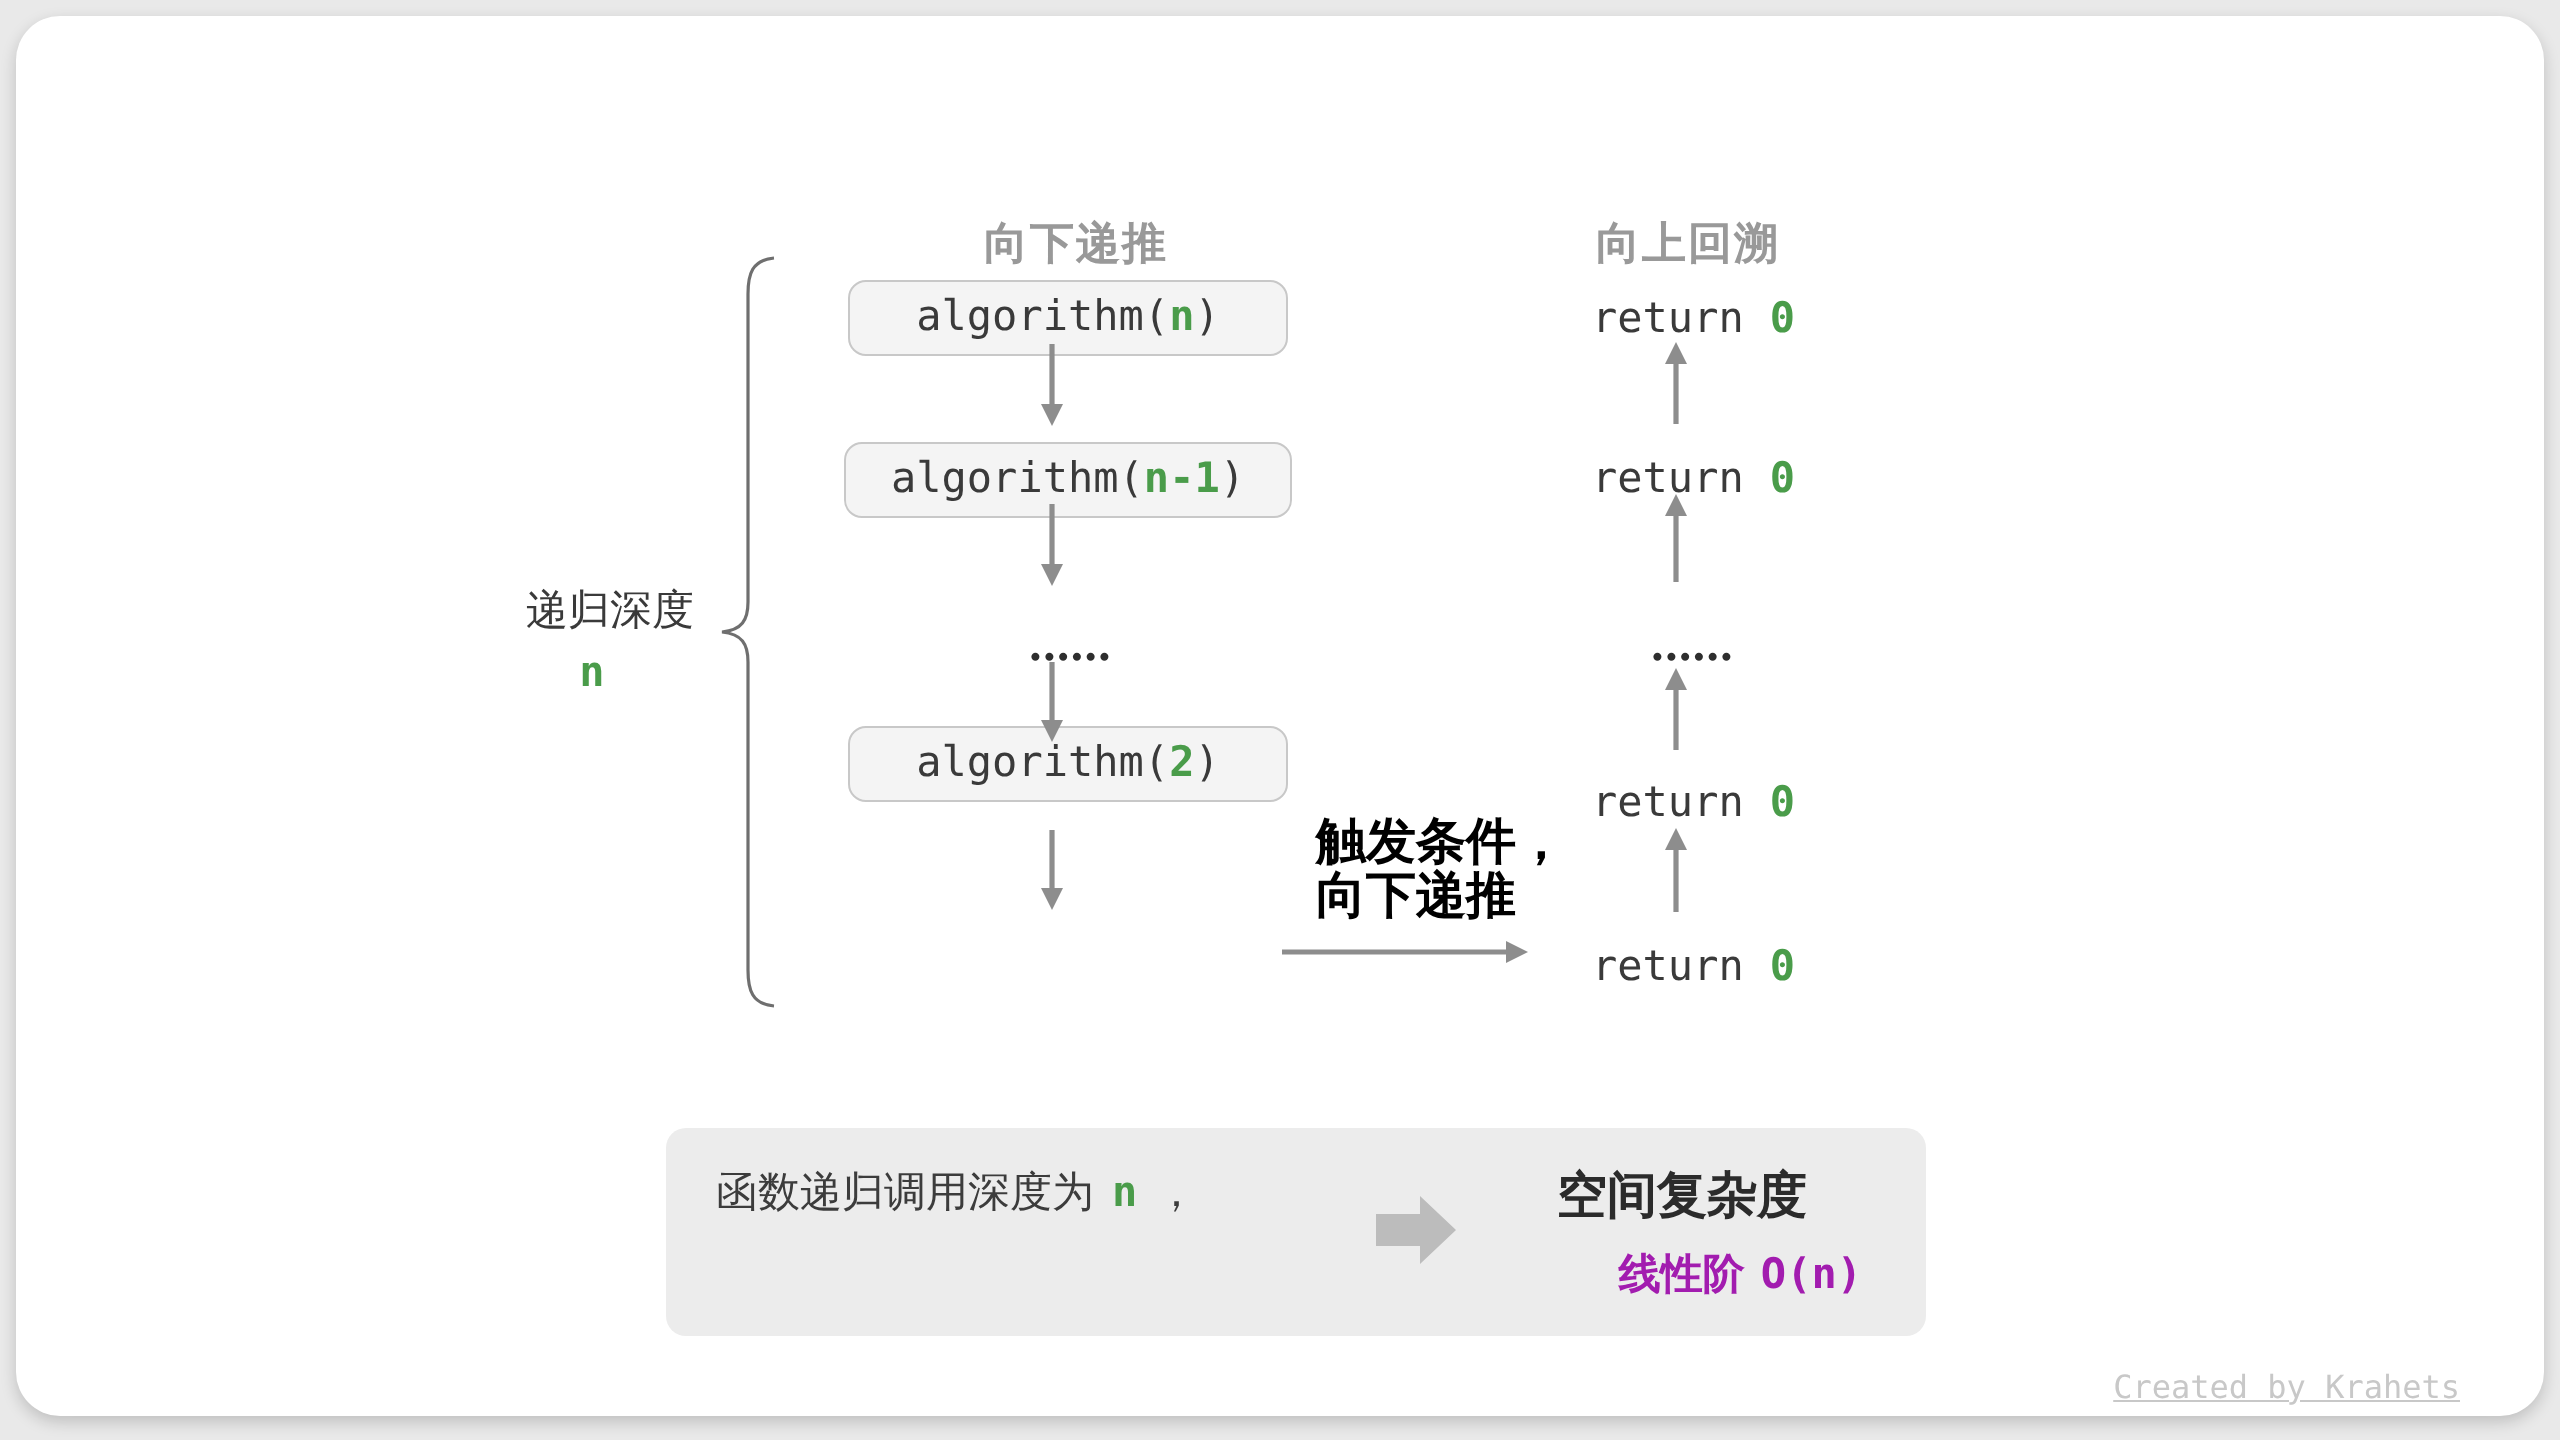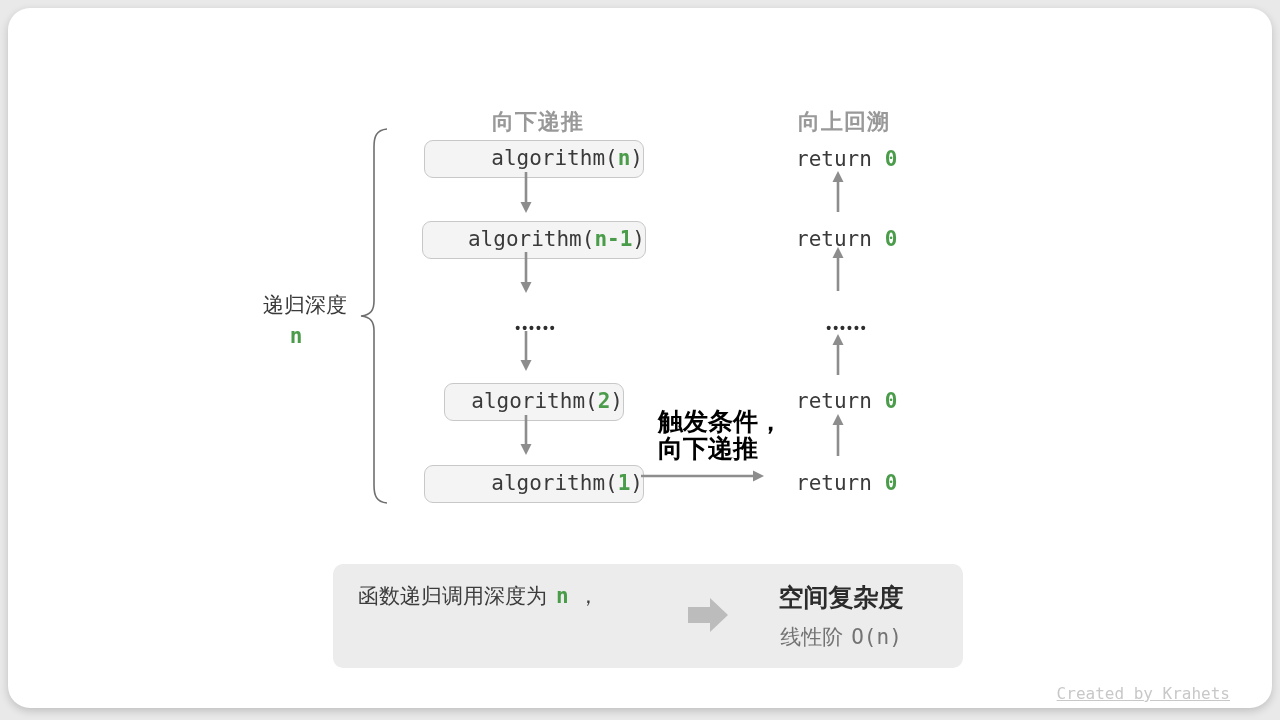--- a/index.html
+++ b/index.html
@@ -16,28 +16,28 @@
   }
   .hdr{
     position:absolute;top:59px;transform:translateX(-50%);
     font-size:22px;font-weight:700;color:#999999;letter-spacing:1px;
     white-space:nowrap;
     margin-top:40px;
   }
   .mono{font-family:"DejaVu Sans Mono","Liberation Mono",monospace;}
   .frame{
     position:absolute;left:526px;transform:translateX(-50%);
-    box-sizing:border-box;height:38px;line-height:35px;text-align:right;
+    box-sizing:border-box;height:38px;line-height:35px;text-align:center;
     background:#f4f4f4;border:1.5px solid #c8c8c8;border-radius:9px;
     font-family:"DejaVu Sans Mono","Liberation Mono",monospace;
     font-size:21px;color:#3a3a3a;white-space:nowrap;
   }
   .f0{top:132px;width:220px;}
   .f1{top:213px;width:224px;}
-  .f2{top:375px;width:180px;}
+  .f2{top:355px;width:220px;}
   .f3{top:457px;width:220px;}
   .g{color:#4a9c4a;font-weight:700;}
   .ret{
     position:absolute;left:788px;height:28px;line-height:28px;
     font-family:"DejaVu Sans Mono","Liberation Mono",monospace;
     font-size:21px;color:#3a3a3a;white-space:nowrap;
   }
   .r0{top:137px;} .r1{top:217px;} .r2{top:379px;} .r3{top:461px;}
   .ret .g{margin-left:13px;}
   .dots{
@@ -70,21 +70,21 @@
     font-size:21px;color:#3c3c3c;line-height:38px;white-space:nowrap;
   }
   .sum-left .v{margin:0 9px;font-size:21px;}
   .sum-left .om{margin-left:9px;}
   .sum-left .post{margin-left:9px;}
   .sum-right{
     position:absolute;left:743px;top:573px;width:180px;text-align:center;
     white-space:nowrap;
   }
   .sum-title{font-size:25px;font-weight:700;color:#2b2b2b;}
-  .sum-result{margin-top:9px;font-size:21px;font-weight:400;color:#737373;}
+  .sum-result{margin-top:9px;font-size:21px;font-weight:700;color:#a21caf;text-align:right;}
   .sum-result .mono{margin-left:8px;}
   .watermark{
     position:absolute;right:42px;top:676px;
     font-family:"DejaVu Sans Mono","Liberation Mono",monospace;
     font-size:16px;color:#c8c8c8;white-space:nowrap;text-decoration:underline;
   }
   svg.overlay{position:absolute;left:0;top:0;pointer-events:none;}
 </style>
 </head>
 <body>
@@ -93,21 +93,20 @@
 
   <div class="hdr" style="left:530px">向下递推</div>
   <div class="hdr" style="left:836px">向上回溯</div>
 
   <div class="depth-label">递归深度</div>
   <div class="depth-n">n</div>
 
   <div class="frame f0"><span>algorithm(</span><span class="g">n</span><span>)</span></div>
   <div class="frame f1"><span>algorithm(</span><span class="g">n-1</span><span>)</span></div>
   <div class="frame f2"><span>algorithm(</span><span class="g">2</span><span>)</span></div>
-  <div class="frame f3"><span>algorithm(</span><span class="g">1</span><span>)</span></div>
 
   <div class="dots dots-left">••••••</div>
   <div class="dots dots-right">••••••</div>
 
   <div class="ret r0"><span>return</span><span class="g">0</span></div>
   <div class="ret r1"><span>return</span><span class="g">0</span></div>
   <div class="ret r2"><span>return</span><span class="g">0</span></div>
   <div class="ret r3"><span>return</span><span class="g">0</span></div>
 
   <div class="note">

